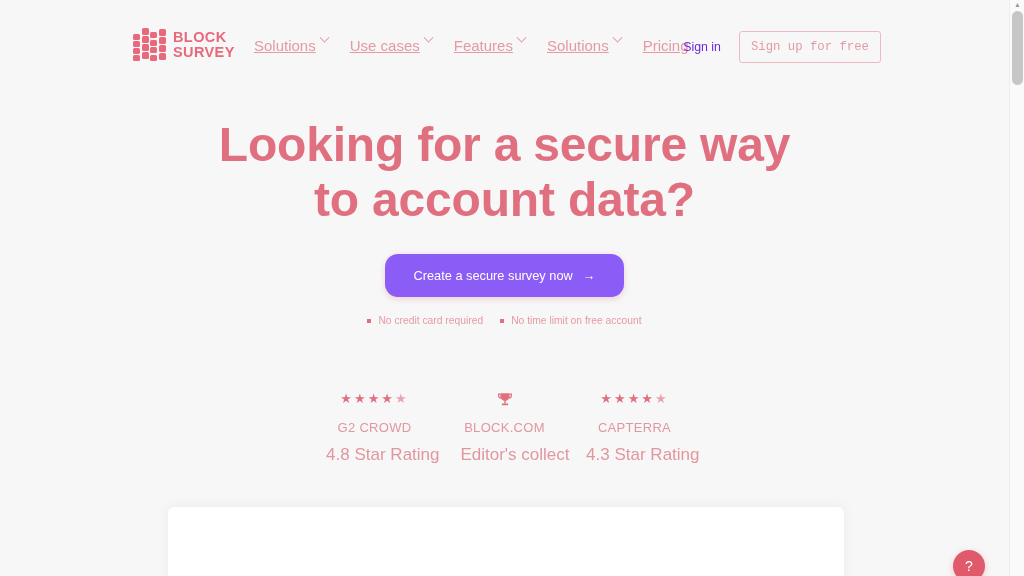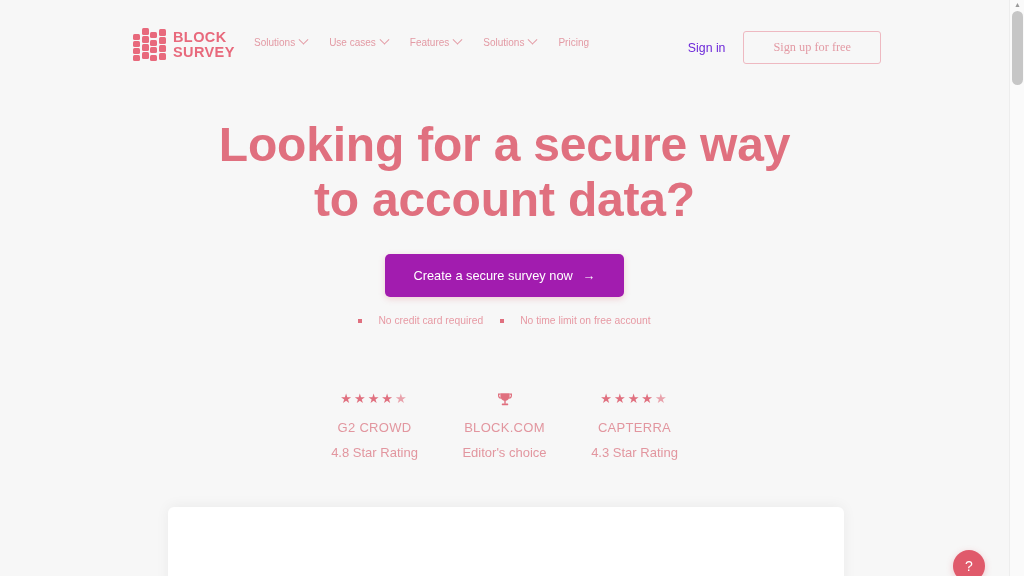--- a/index.html
+++ b/index.html
@@ -85,26 +85,26 @@
   .nav {
     position: absolute;
     left: 254px;
     top: 17px;
     display: flex;
     align-items: center;
     gap: 22px;
   }
   .nav-item {
     display: flex;
-    align-items: center;
     gap: 5px;
     color: #e39aa4;
-    font-size: 10px;
+    font-size: 15px;
     cursor: pointer;
     white-space: nowrap;
+    text-decoration: underline;
   }
   .chev {
     display: inline-block;
     width: 7px;
     height: 7px;
     border-right: 1.4px solid #e39aa4;
     border-bottom: 1.4px solid #e39aa4;
     transform: rotate(45deg) translate(-2px, -2px);
   }
 
@@ -119,24 +119,24 @@
   .signin {
     color: #6d28d9;
     font-size: 12.3px;
     cursor: pointer;
   }
   .signup {
     border: 1px solid #eeb9c1;
     border-radius: 3px;
     color: #e39aa4;
     font-size: 12.3px;
-    padding: 8px 29px;
+    padding: 8px 11px;
     background: transparent;
     cursor: pointer;
-    font-family: Liberation Serif, serif;
+    font-family: Liberation Mono, monospace;
     white-space: nowrap;
   }
 
   
   .hero {
     position: absolute;
     top: 98px;
     left: 0;
     width: 1009px;
     text-align: center;
@@ -157,43 +157,43 @@
     line-height: 1.78;
   }
 
   .cta-wrap {
     margin-top: 27px;
   }
   .cta {
     display: inline-flex;
     align-items: center;
     gap: 10px;
-    background: #a21caf;
+    background: #8b5cf6;
     color: #ffffff;
     border: none;
-    border-radius: 5px;
+    border-radius: 13px;
     font-size: 12.8px;
     padding: 14px 28px;
     cursor: pointer;
     font-family: "Liberation Sans", sans-serif;
     box-shadow: 0 2px 6px rgba(224,90,107,0.25);
   }
 
   .notes {
     margin-top: 18px;
     display: flex;
     justify-content: center;
     gap: 17px;
     color: #e79aa4;
     font-size: 10.3px;
   }
   .note {
     display: flex;
     align-items: center;
-    gap: 16px;
+    gap: 7px;
   }
   .sq {
     width: 4px;
     height: 4px;
     background: #e0707f;
     display: inline-block;
   }
 
   
   .ratings {
@@ -225,21 +225,22 @@
   }
   .rating-name {
     margin-top: 12px;
     color: #e2969f;
     font-size: 13px;
     letter-spacing: 0.3px;
   }
   .rating-desc {
     margin-top: 10px;
     color: #e2969f;
-    font-size: 13px;
+    font-size: 17px;
+    text-align: right;
   }
 
   
   .card {
     position: absolute;
     left: 168px;
     top: 487px;
     width: 676px;
     height: 120px;
     background: #ffffff;
@@ -402,21 +403,21 @@
       <div class="trophy">
         <svg width="16" height="17" viewBox="0 0 16 17" fill="none" style="vertical-align:middle">
           <path d="M3.4 1.2h9.2v3.1c0 2.6-2 4.6-4.6 4.6S3.4 6.9 3.4 4.3V1.2z" fill="#e0707f"></path>
           <path d="M3.4 2.1H1.6v1.3c0 1.5 1 2.6 2.3 2.8" stroke="#e0707f" stroke-width="1.2" fill="none"></path>
           <path d="M12.6 2.1h1.8v1.3c0 1.5-1 2.6-2.3 2.8" stroke="#e0707f" stroke-width="1.2" fill="none"></path>
           <rect x="7.3" y="8.6" width="1.4" height="3.2" fill="#e0707f"></rect>
           <rect x="4.8" y="11.6" width="6.4" height="1.6" rx="0.4" fill="#e0707f"></rect>
         </svg>
       </div>
       <div class="rating-name">BLOCK.COM</div>
-      <div class="rating-desc">Editor's choice</div>
+      <div class="rating-desc">Editor's collect</div>
     </div>
 
     <div class="rating">
       <div class="stars"><span>★★★★</span><span class="half">★</span></div>
       <div class="rating-name">CAPTERRA</div>
       <div class="rating-desc">4.3 Star Rating</div>
     </div>
   </div>
 
   <div class="card"></div>

